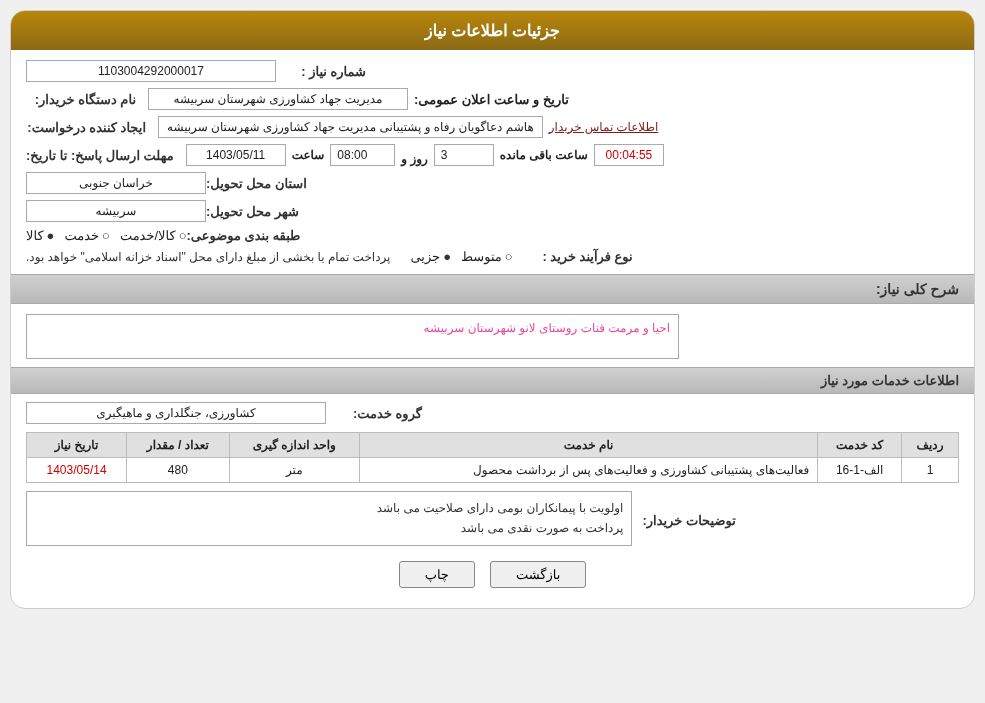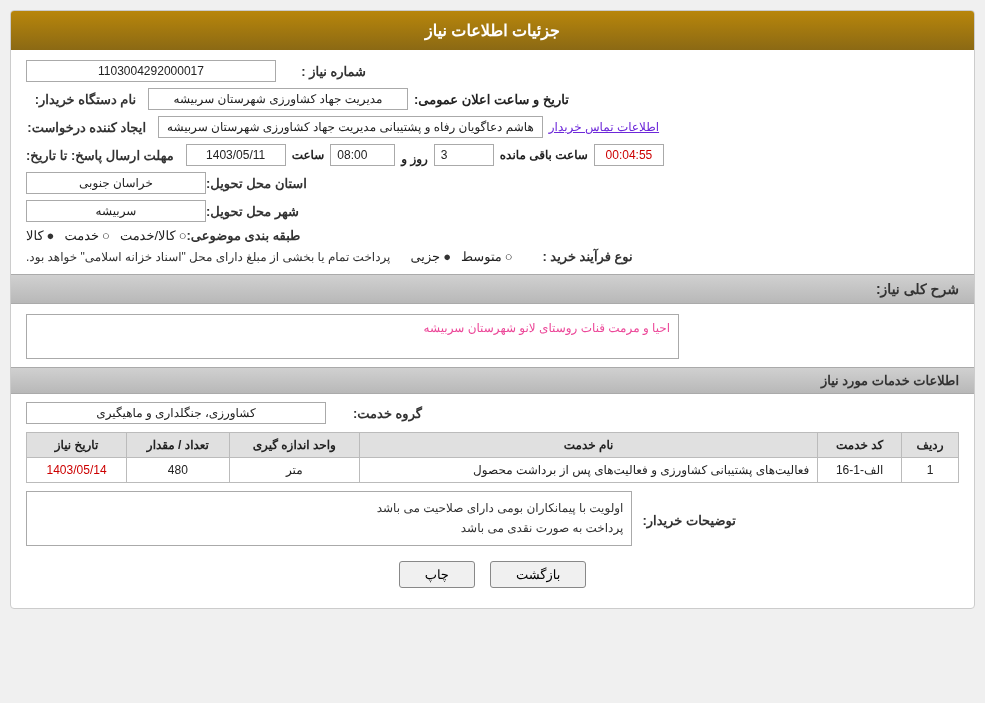--- a/index.html
+++ b/index.html
@@ -12,21 +12,21 @@
     }
     .page-wrapper {
       width: 985px;
       min-height: 703px;
       background: #f0f0f0;
       padding: 10px;
     }
     .main-container {
       background: #fff;
       border: 1px solid #ccc;
-      border-radius: 4px;
+      border-radius: 15px;
       overflow: hidden;
     }
     .header-bar {
       background: linear-gradient(to bottom, #b8860b, #8B6914);
       color: #fff;
       text-align: center;
       padding: 10px 0;
       font-size: 16px;
       font-weight: bold;
     }
@@ -66,23 +66,24 @@
       align-items: center;
       justify-content: flex-end;
       margin-bottom: 6px;
       gap: 6px;
     }
     .inline-label {
       font-weight: bold;
       white-space: nowrap;
     }
     .contact-link {
-      color: #6d28d9;
+      color: #7f1d1d;
       text-decoration: underline;
       cursor: pointer;
+      font-family: Liberation Serif, serif;
     }
     .section-header {
       background: linear-gradient(to bottom, #d0d0d0, #b8b8b8);
       color: #333;
       font-weight: bold;
       padding: 6px 10px;
       margin: 10px -15px;
       padding-right: 15px;
       font-size: 14px;
       border-top: 1px solid #aaa;

